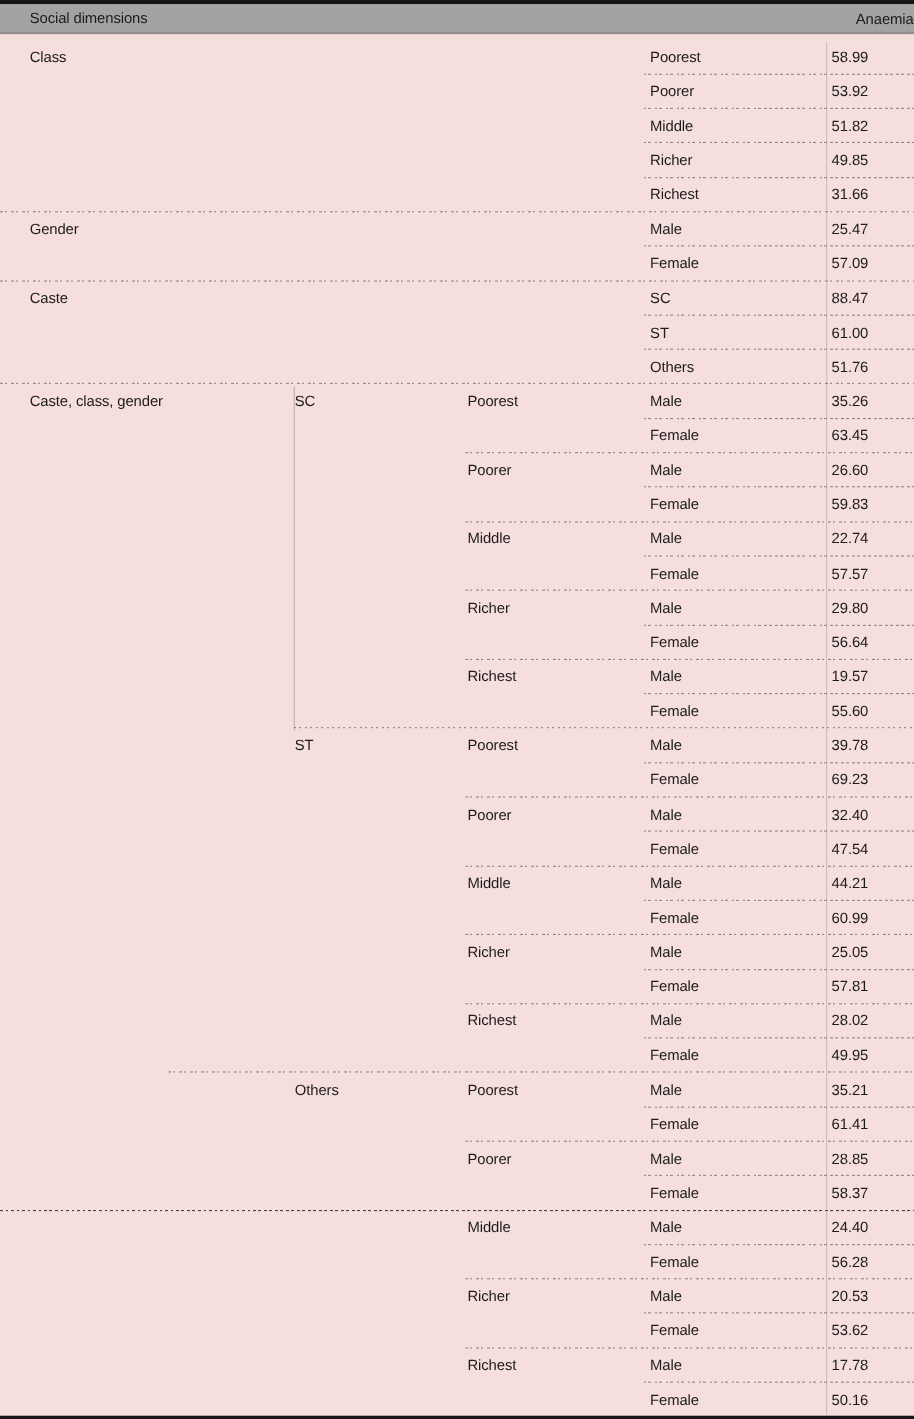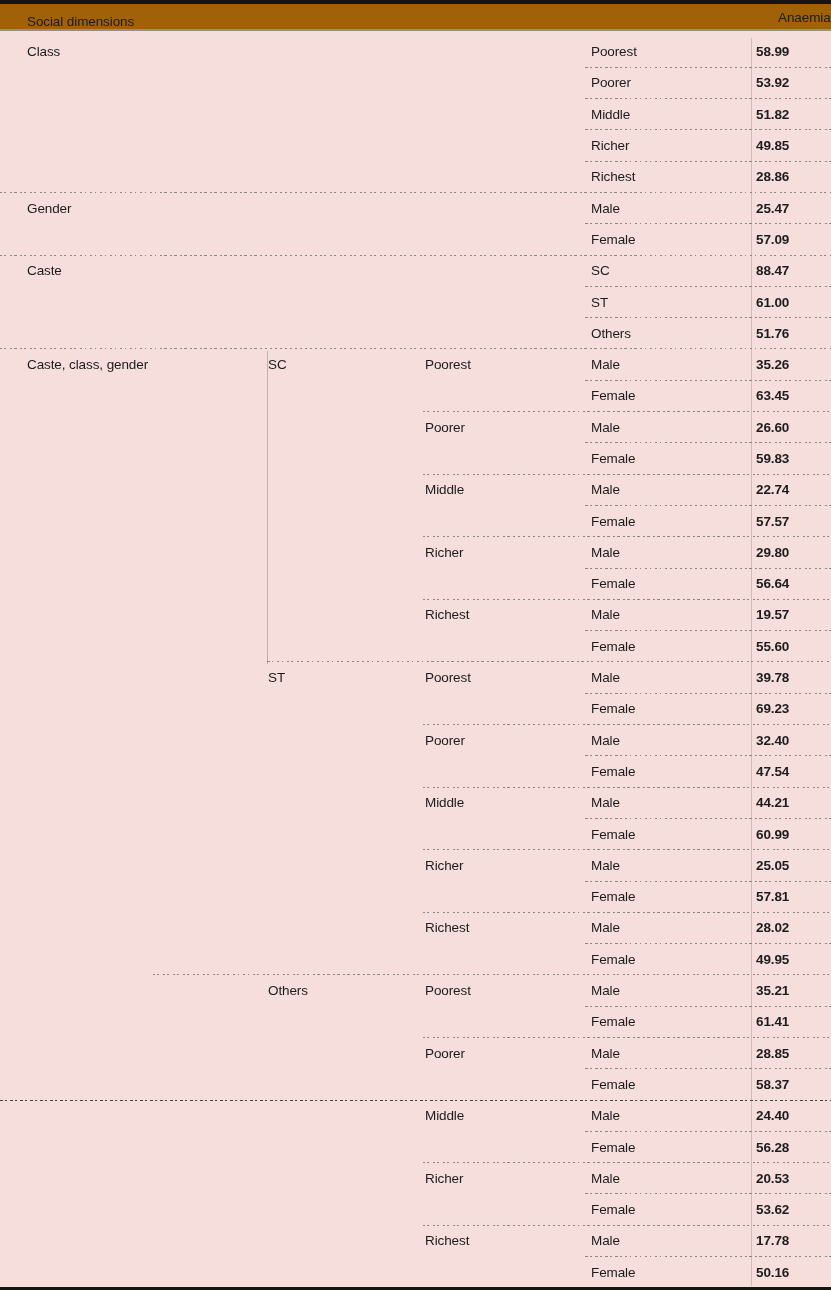--- a/index.html
+++ b/index.html
@@ -12,34 +12,34 @@
     color:#1c1c1c;
     font-size:13.5px;
     letter-spacing:-0.1px;
     overflow:hidden;
   }
   .top-rule { height:4px; background:#151515; }
   .bottom-rule { position:absolute; left:0; right:0; bottom:0; height:3.5px; background:#151515; z-index:5; }
   .thead {
     position:relative;
     height:27px;
-    background:#a16207;
+    background:#a3a3a3;
     border-bottom:2px solid #938e8d;
-    display:flex; align-items:flex-end;
+    display:flex; align-items:center;
   }
   .thead .h-left { padding-left:27px; }
   .thead .h-right { position:absolute; left:752px; top:0; height:27px; display:flex; align-items:center;margin-left:26px; }
   .tbody { padding-top:5px; }
   .row { position:relative; height:31.31px; display:flex; align-items:center; }
   .cell { overflow:hidden; white-space:nowrap; }
   .c1 { width:267px; padding-left:27px; }
   .c2 { width:156px; padding-left:1px; }
   .c3 { width:162px; padding-left:2px; }
   .c4 { width:167px; padding-left:6px; }
-  .c5 { flex:1; padding-left:4px;font-weight:bold; }
+  .c5 { flex:1; padding-left:4px; }
   .sep {
     position:absolute; top:-0.5px; right:0; height:1px;
     background-image:repeating-linear-gradient(90deg,#8d8787 0 2.5px,transparent 2.5px 4.5px,#8d8787 4.5px 6.5px,transparent 6.5px 10px);
   }
   .sep.full  { left:0; }
   .sep.l153  { left:153px; }
   .sep.l267  { left:267px; }
   .sep.l423  { left:423px; }
   .sep.l585  { left:585px; }
   .sep.dark  {
@@ -92,21 +92,21 @@
         <div class="cell c3"></div>
         <div class="cell c4">Richer</div>
         <div class="cell c5">49.85</div>
       </div>
       <div class="row">
         <div class="sep l585"></div>
         <div class="cell c1"></div>
         <div class="cell c2"></div>
         <div class="cell c3"></div>
         <div class="cell c4">Richest</div>
-        <div class="cell c5">28.86</div>
+        <div class="cell c5">31.66</div>
       </div>
       <div class="row">
         <div class="sep full"></div>
         <div class="cell c1">Gender</div>
         <div class="cell c2"></div>
         <div class="cell c3"></div>
         <div class="cell c4">Male</div>
         <div class="cell c5">25.47</div>
       </div>
       <div class="row">

